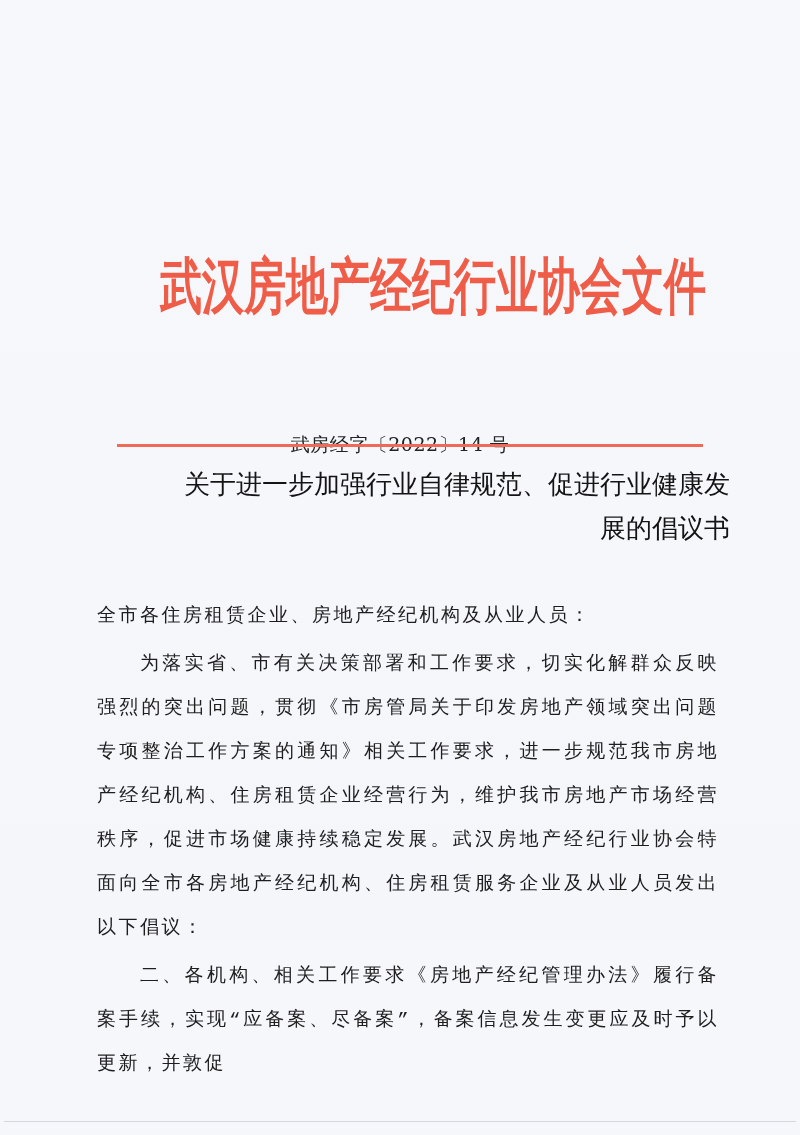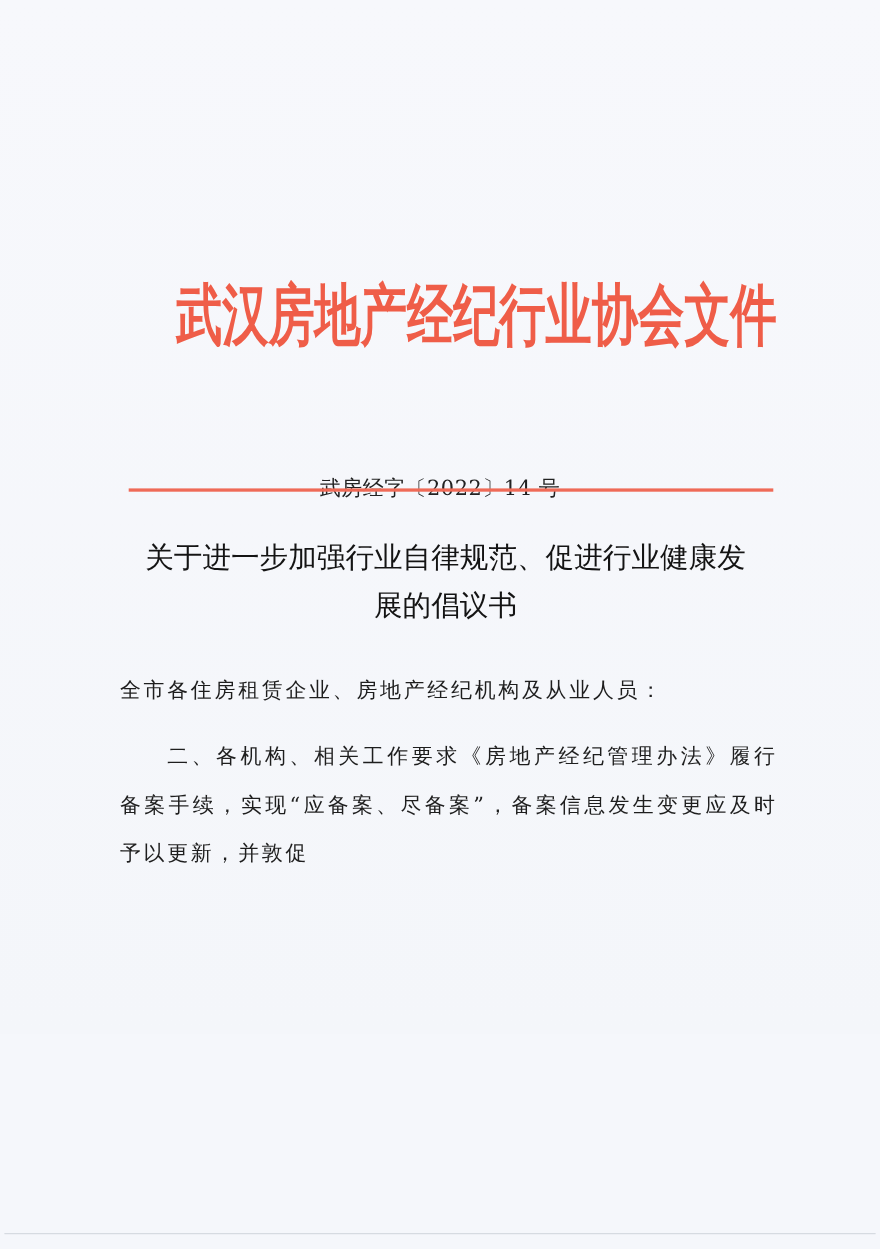--- a/index.html
+++ b/index.html
@@ -64,40 +64,40 @@
       top: 444px;
       width: 586px;
       height: 3px;
       background: #ef6a57;
     }
     .doc-title {
       position: absolute;
       left: 80px;
       top: 462px;
       width: 650px;
-      text-align: center;
-      font-family: Liberation Mono, monospace;
+      text-align: right;
+      font-family: Liberation Sans, sans-serif;
       font-size: 26px;
       line-height: 44px;
       color: #141414;
-      margin-top: 24px;
     }
     .body-text {
       position: absolute;
       left: 93px;
       top: 590px;
       width: 630px;
       font-size: 19px;
       line-height: 44px;
       letter-spacing: 2.5px;
       color: #1e1e1e;
       text-align: justify;
     }
     .body-text p {
-      margin: 16px;
+      margin: 4px;
+      font-family: Liberation Mono, monospace;
     }
     .indent {
       text-indent: 43px;
     }
   </style>
 </head>
 <body>
 
 <div class="page">
 
@@ -107,17 +107,18 @@
 
   <div class="red-rule"></div>
 
   <div class="doc-title">
     <div>关于进一步加强行业自律规范、促进行业健康发</div>
     <div>展的倡议书</div>
   </div>
 
   <div class="body-text">
     <p>全市各住房租赁企业、房地产经纪机构及从业人员：</p>
+    <p class="indent">为落实省、市有关决策部署和工作要求，切实化解群众反映强烈的突出问题，贯彻《市房管局关于印发房地产领域突出问题专项整治工作方案的通知》相关工作要求，进一步规范我市房地产经纪机构、住房租赁企业经营行为，维护我市房地产市场经营秩序，促进市场健康持续稳定发展。武汉房地产经纪行业协会特面向全市各房地产经纪机构、住房租赁服务企业及从业人员发出以下倡议：</p>
     <p class="indent">二、各机构、相关工作要求《房地产经纪管理办法》履行备案手续，实现“应备案、尽备案”，备案信息发生变更应及时予以更新，并敦促</p>
   </div>
 
 </div>
 <div class="page-edge"></div>
 
 </body></html>

